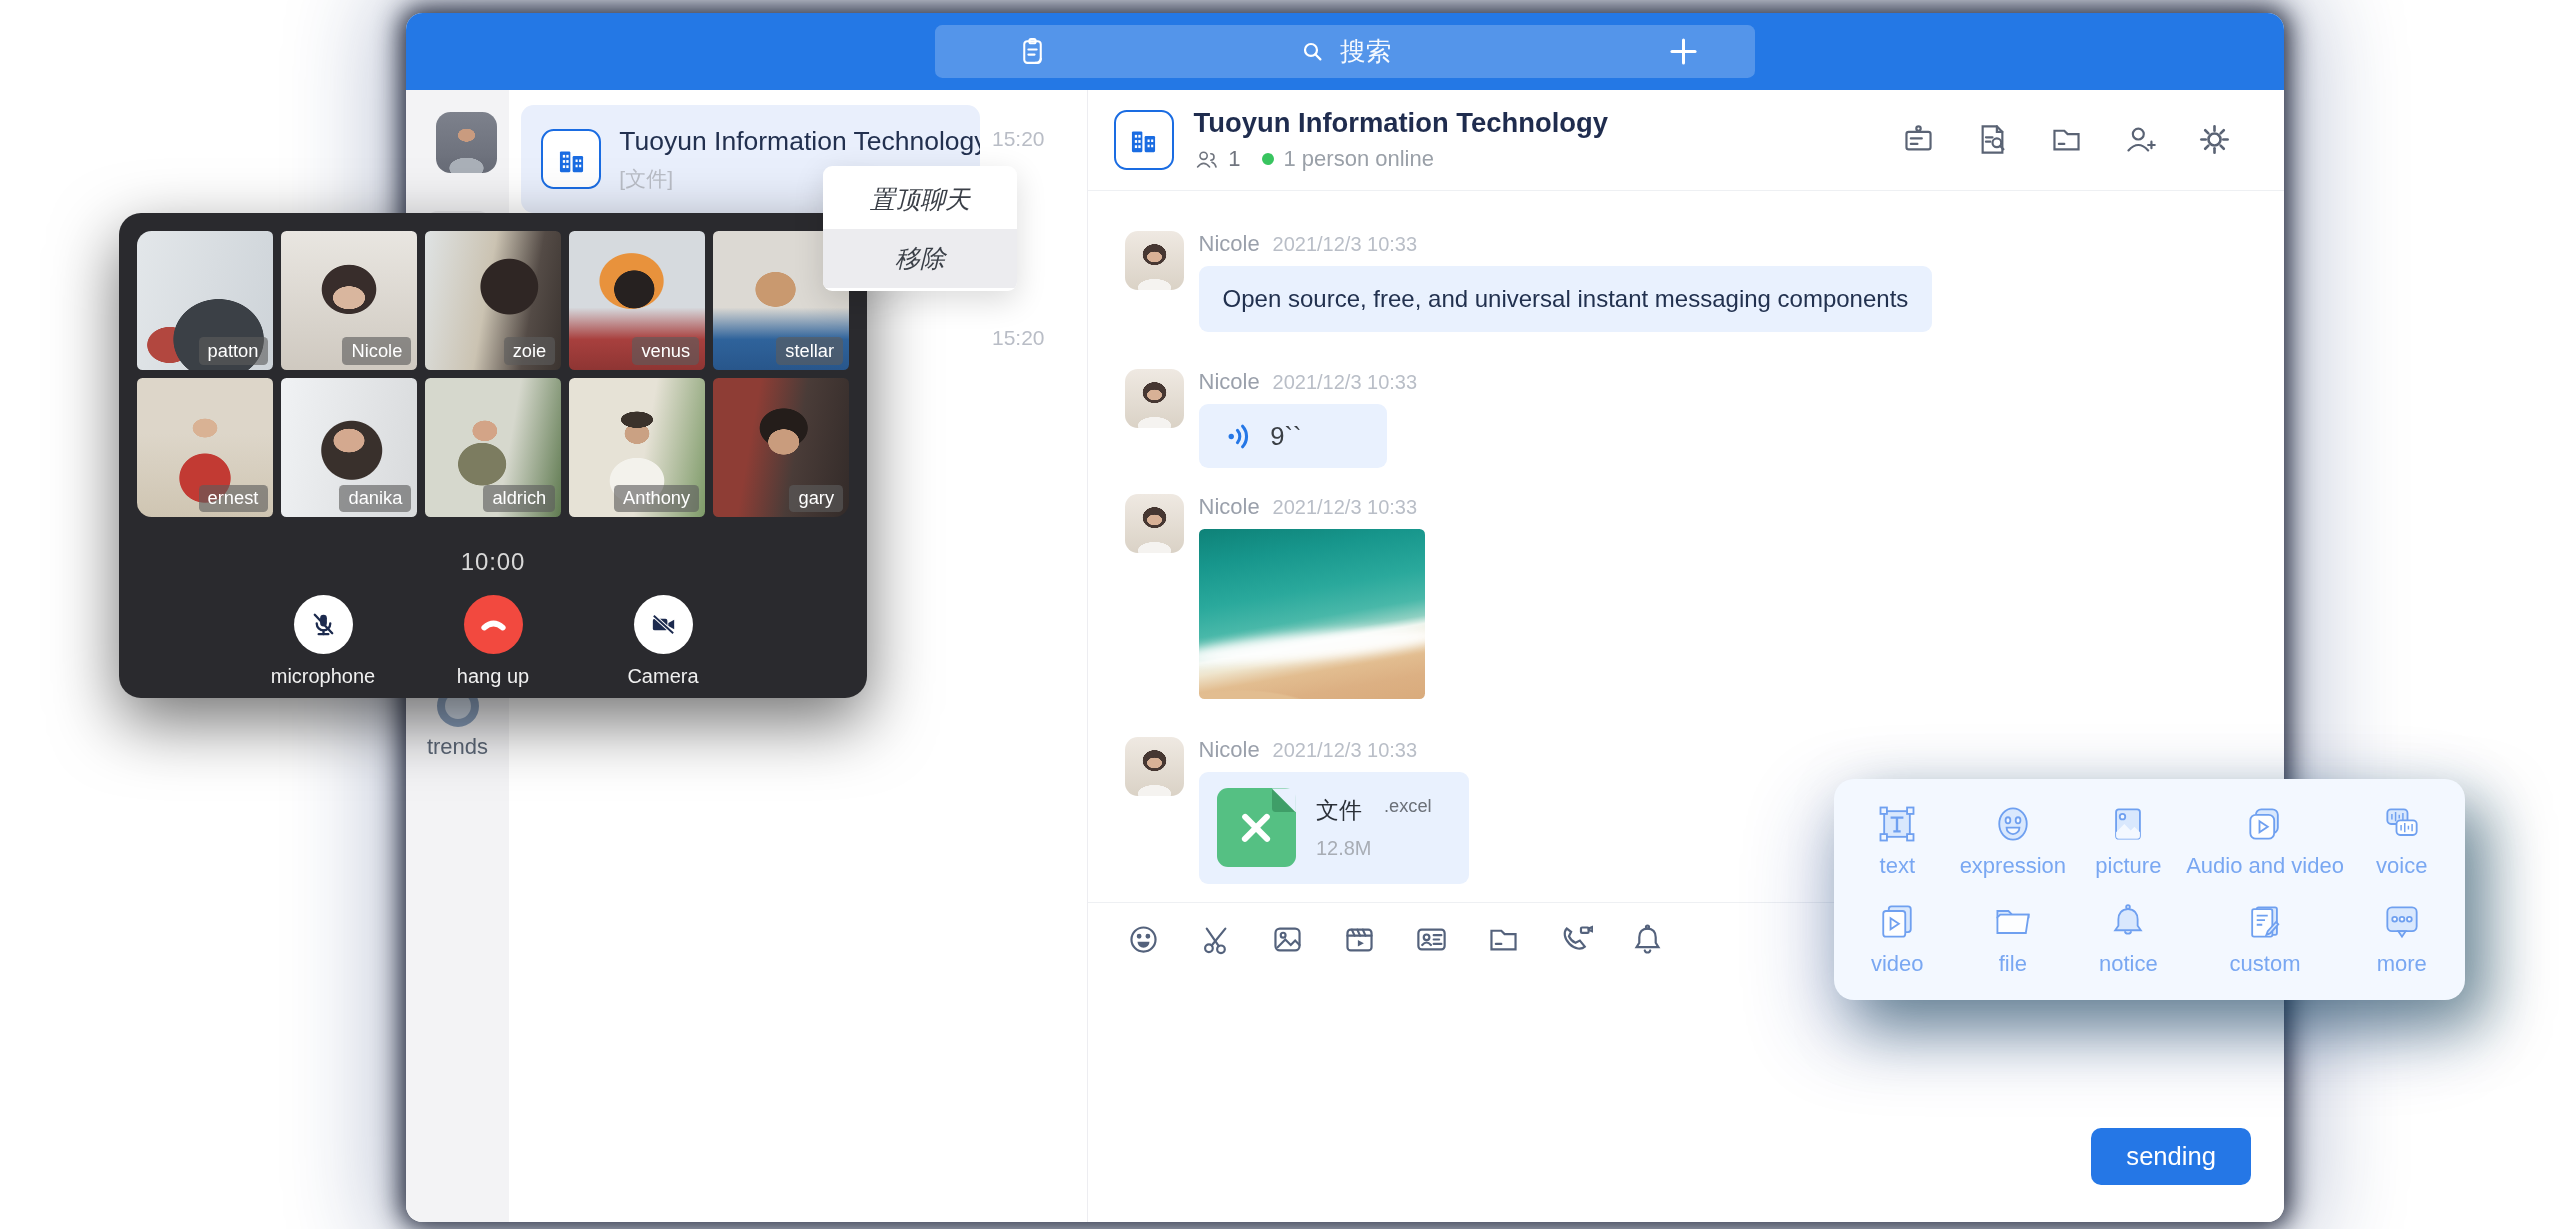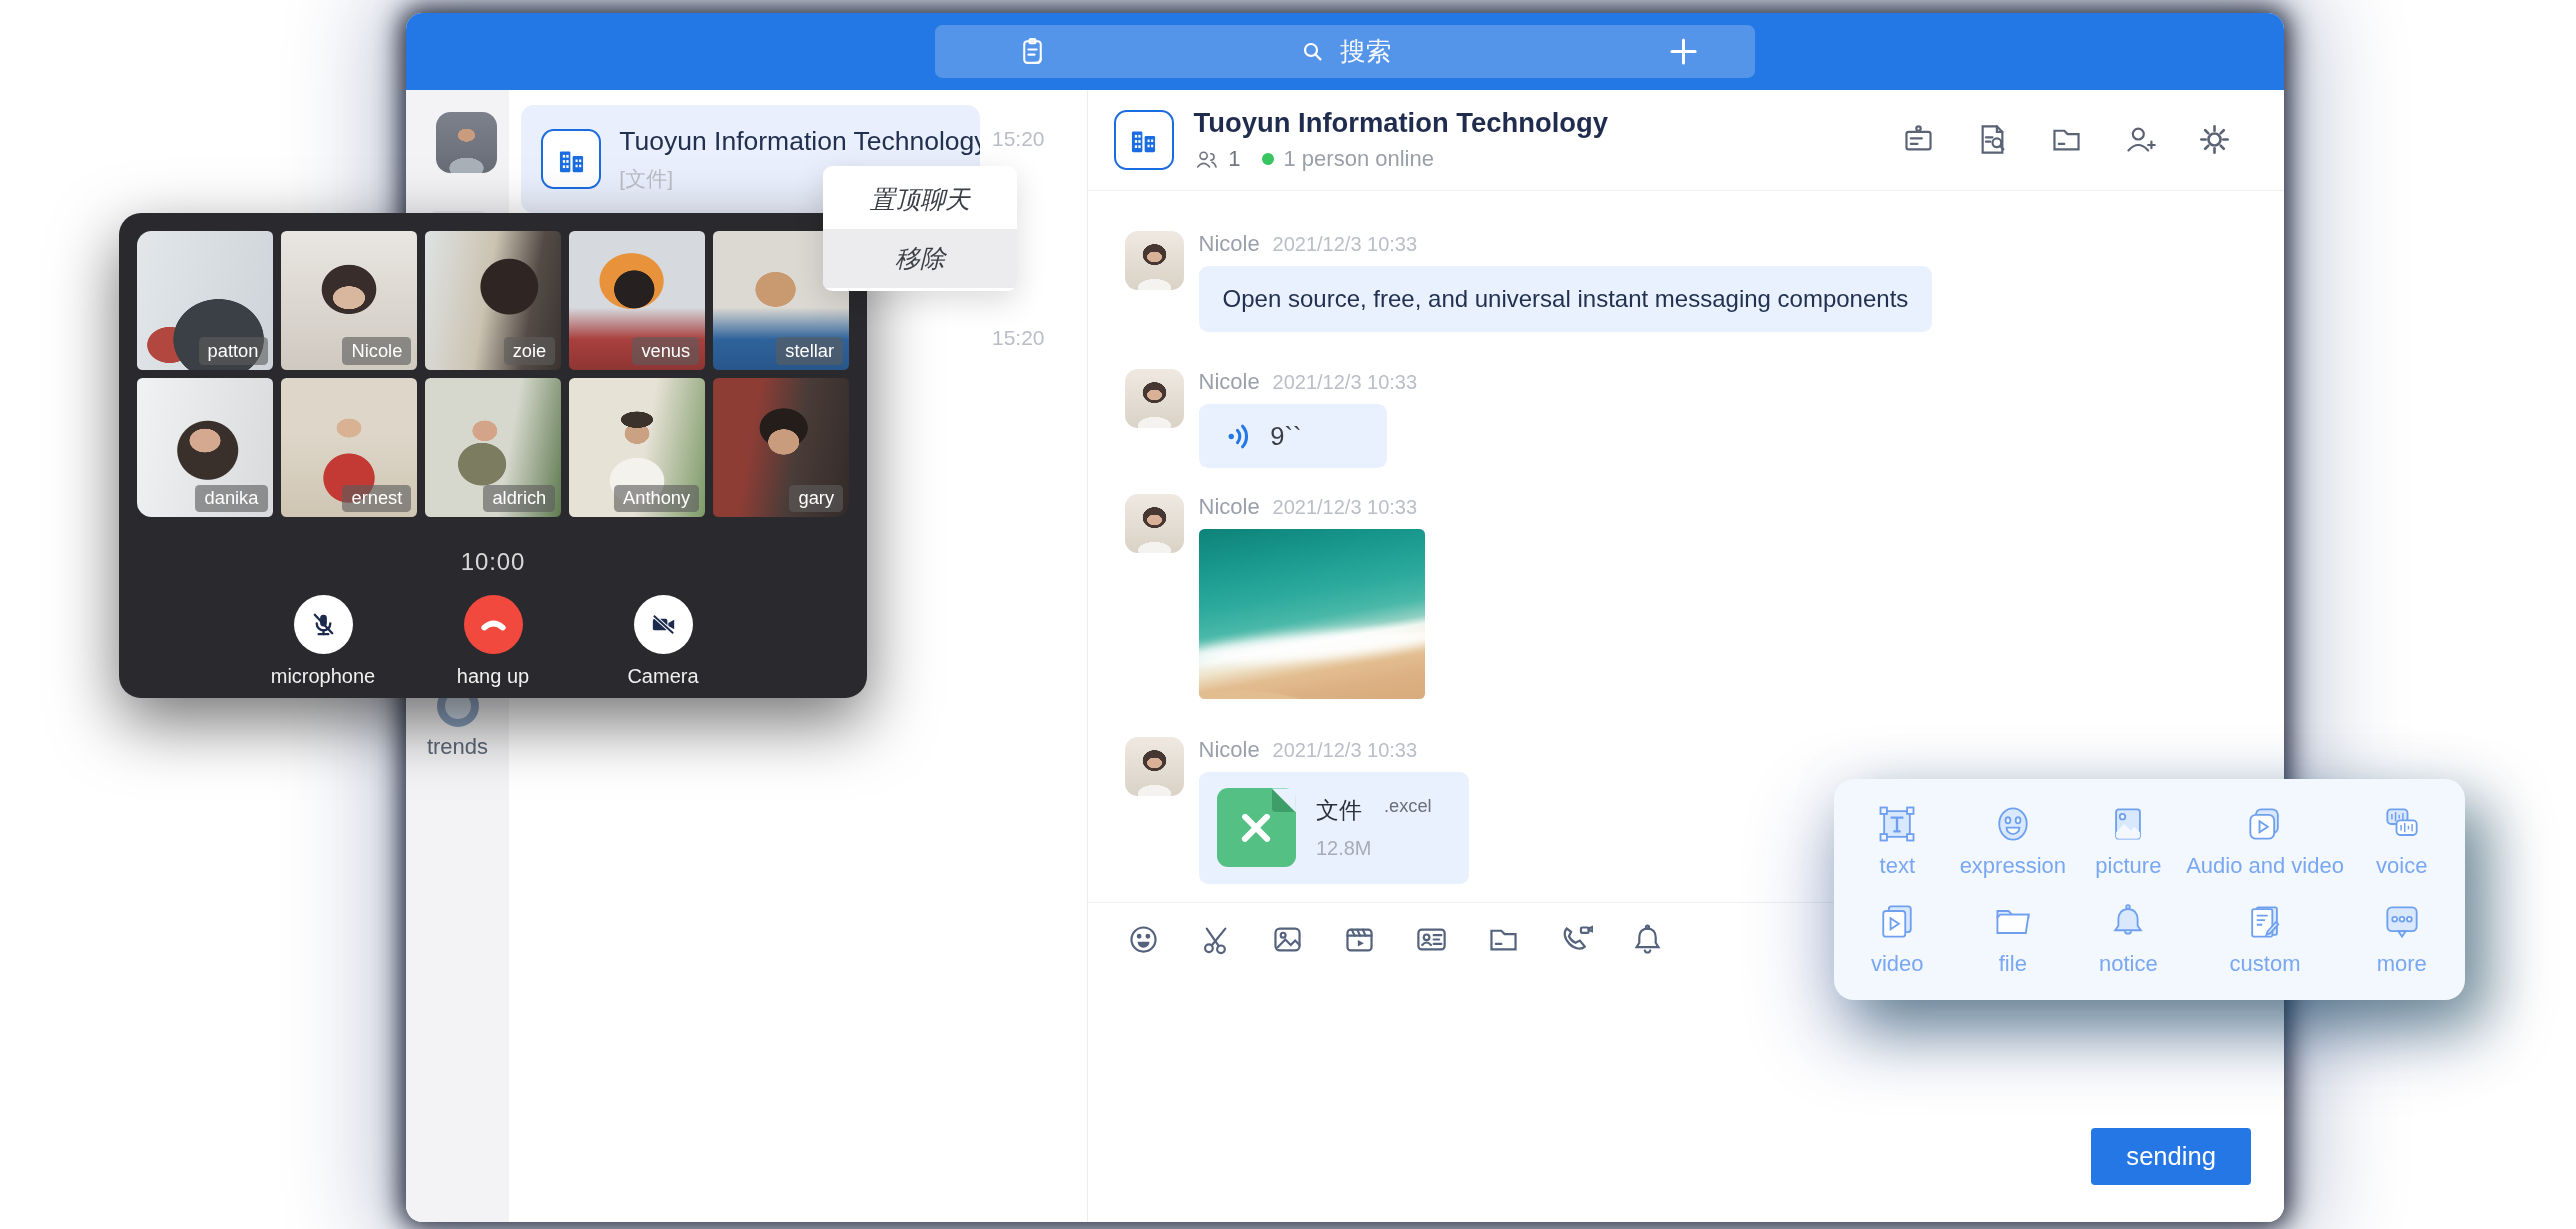--- a/index.html
+++ b/index.html
@@ -150,21 +150,21 @@
   .xls .x2 { transform:translate(-50%,-50%) rotate(-45deg); }
   .file-name-row { display:flex; align-items:flex-start; gap:22px; }
   .file-name { font-size:23px; color:#2b3038; }
   .file-ext { font-size:18.3px; color:#6b7078; }
   .file-size { margin-top:11px; font-size:20px; color:#a8adb5; }
 
   .composer { border-top:0.9px solid #eef0f3; padding:18.3px 0 0 37px; height:320px; flex:none; }
   .tool-row { display:flex; align-items:center; gap:35px; }
   .ticon { width:37px; height:37px; display:flex; align-items:center; justify-content:center; }
   .send-btn { position:absolute; right:33px; bottom:37px; background:#2577e6; color:#fff;
-              font-size:25.6px; padding:13.7px 35px; border-radius:4px; border:none; }
+              font-size:25.6px; padding:13.7px 35px; border-radius:10px; border:none; }
 
   
   .panel { position:absolute; left:1834px; top:779px; width:631px; height:221px; background:#f3f8ff;
            border-radius:20px; z-index:55; padding:12.8px 5.5px;
            box-shadow:24px 25.6px 59px rgba(8,55,70,.5), -9.1px 31px 82px rgba(30,60,150,.3);
            display:grid; grid-template-columns:repeat(5,1fr); grid-template-rows:1fr 1fr; }
   .pitem { display:flex; flex-direction:column; align-items:center; justify-content:center; gap:7.3px; }
   .plabel { font-size:22px; color:#79a7f2; white-space:nowrap;text-align:right; }
 
   svg { display:block; }
@@ -490,25 +490,25 @@
         </div>
       <div class="tile t2">
           <span class="badge">zoie</span>
         </div>
       <div class="tile t3">
           <span class="badge">venus</span>
         </div>
       <div class="tile t4">
           <span class="badge">stellar</span>
         </div>
+      <div class="tile t6">
+          <span class="badge">ernest</span>
+        </div>
       <div class="tile t5">
           <span class="badge">danika</span>
-        </div>
-      <div class="tile t6">
-          <span class="badge">ernest</span>
         </div>
       <div class="tile t7">
           <span class="badge">aldrich</span>
         </div>
       <div class="tile t8">
           <span class="badge">Anthony</span>
         </div>
       <div class="tile t9">
           <span class="badge">gary</span>
         </div>

